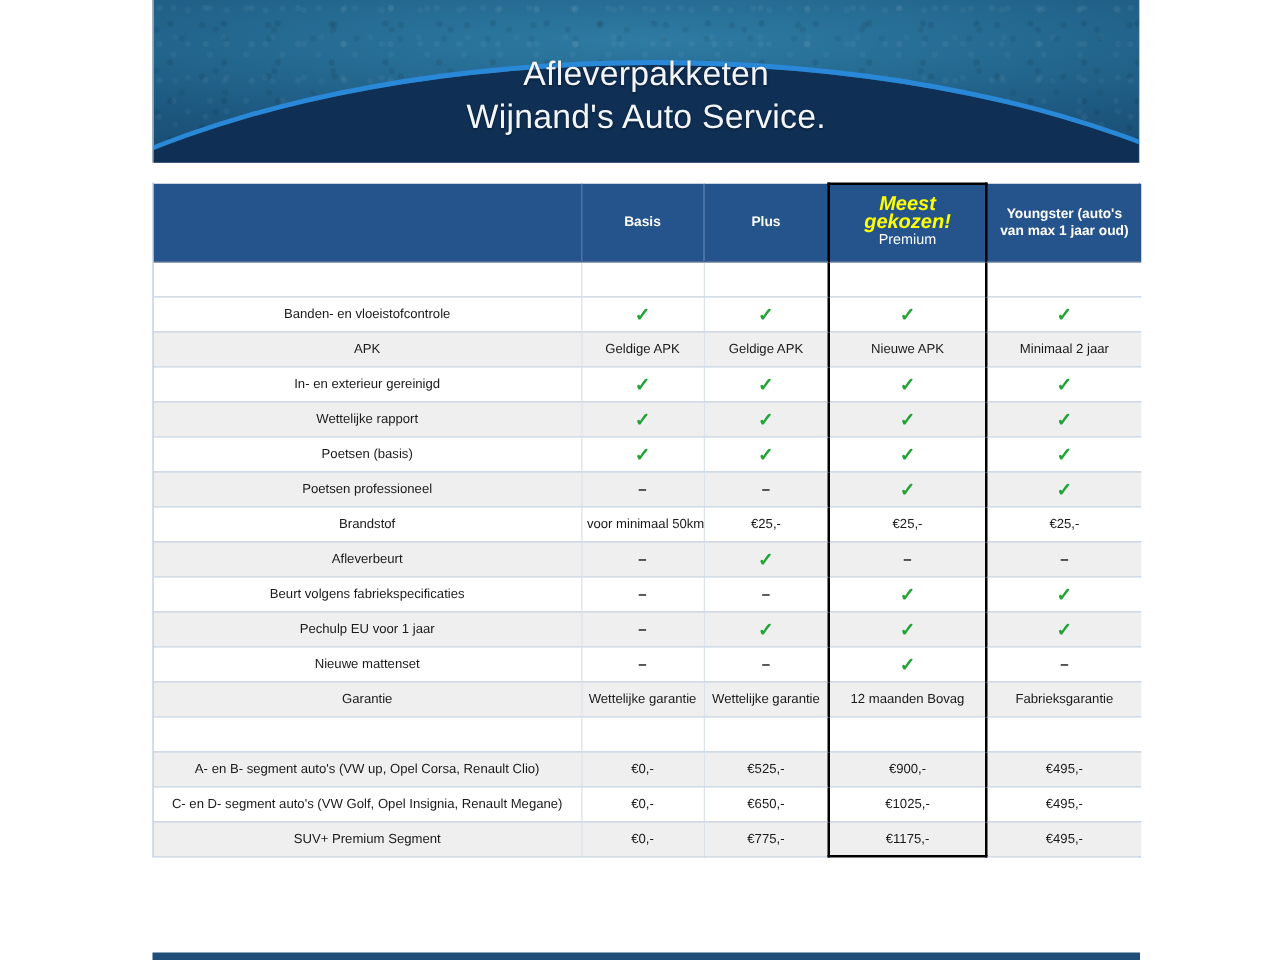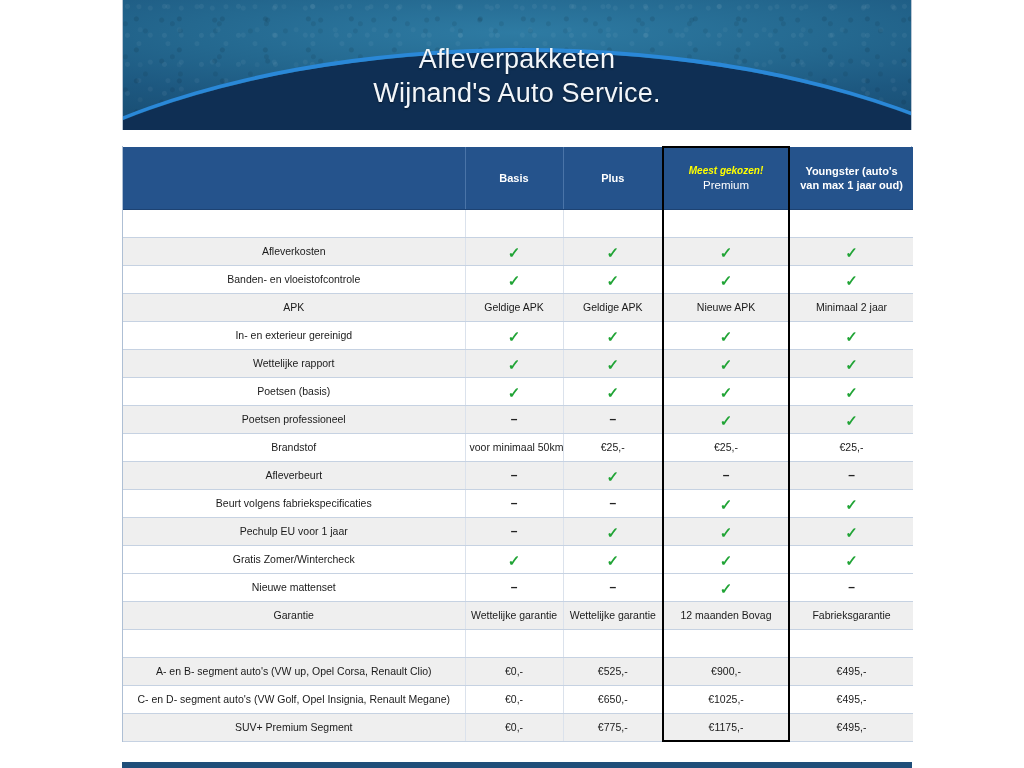--- a/index.html
+++ b/index.html
@@ -111,21 +111,21 @@
     border-bottom: 1px solid #1d4272;
   }
   thead th.head-label { border-right: 1px solid #4a74a8; }
   thead th:last-child { border-right: none; margin-top: 44px; }
 
   .promo {
     display: block;
     color: #ffff00;
     font-style: italic;
     font-weight: bold;
-    font-size: 10px;
+    font-size: 16px;
     line-height: 14px;
   }
   .promo-name {
     display: block;
     color: #ffffff;
     font-weight: normal;
     font-size: 11.5px;
     line-height: 15px;
   }
 
@@ -224,27 +224,20 @@
         </tr>
       </thead>
       <tbody id="tbody">
           <tr class="spacer">
             <td class="feature"></td>
             <td></td>
             <td></td>
             <td class="hl"></td>
             <td></td>
           </tr>
-          <tr class="alt">
-            <td class="feature">Afleverkosten</td>
-            <td><span class="chk">✓</span></td>
-            <td><span class="chk">✓</span></td>
-            <td class="hl"><span class="chk">✓</span></td>
-            <td><span class="chk">✓</span></td>
-          </tr>
           <tr>
             <td class="feature">Banden- en vloeistofcontrole</td>
             <td><span class="chk">✓</span></td>
             <td><span class="chk">✓</span></td>
             <td class="hl"><span class="chk">✓</span></td>
             <td><span class="chk">✓</span></td>
           </tr>
           <tr class="alt">
             <td class="feature">APK</td>
             <td>Geldige APK</td>
@@ -297,27 +290,20 @@
           <tr>
             <td class="feature">Beurt volgens fabriekspecificaties</td>
             <td><span class="dash">–</span></td>
             <td><span class="dash">–</span></td>
             <td class="hl"><span class="chk">✓</span></td>
             <td><span class="chk">✓</span></td>
           </tr>
           <tr class="alt">
             <td class="feature">Pechulp EU voor 1 jaar</td>
             <td><span class="dash">–</span></td>
-            <td><span class="chk">✓</span></td>
-            <td class="hl"><span class="chk">✓</span></td>
-            <td><span class="chk">✓</span></td>
-          </tr>
-          <tr>
-            <td class="feature">Gratis Zomer/Wintercheck</td>
-            <td><span class="chk">✓</span></td>
             <td><span class="chk">✓</span></td>
             <td class="hl"><span class="chk">✓</span></td>
             <td><span class="chk">✓</span></td>
           </tr>
           <tr>
             <td class="feature">Nieuwe mattenset</td>
             <td><span class="dash">–</span></td>
             <td><span class="dash">–</span></td>
             <td class="hl"><span class="chk">✓</span></td>
             <td><span class="dash">–</span></td>

